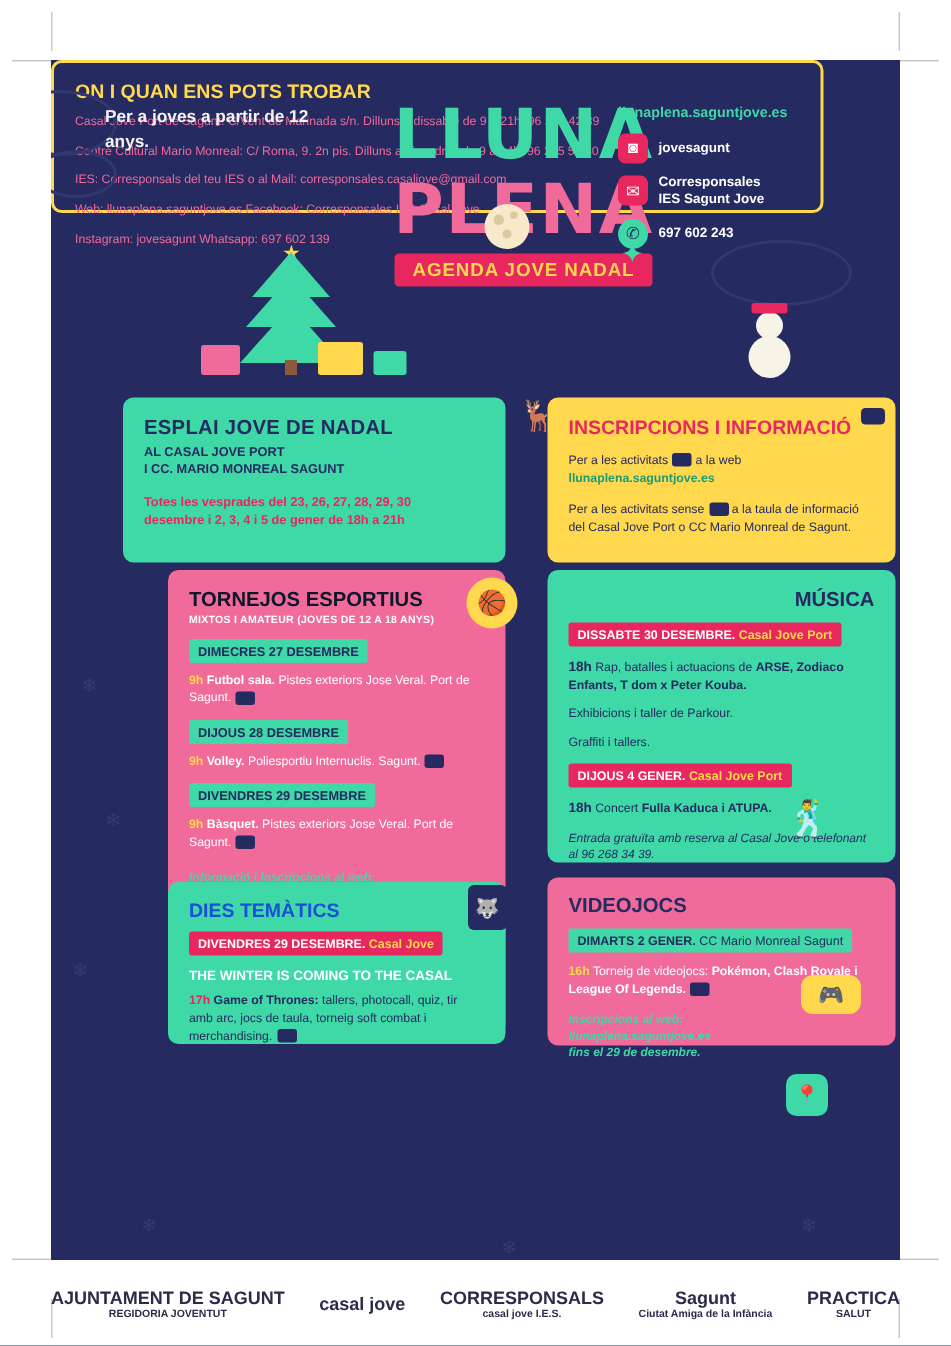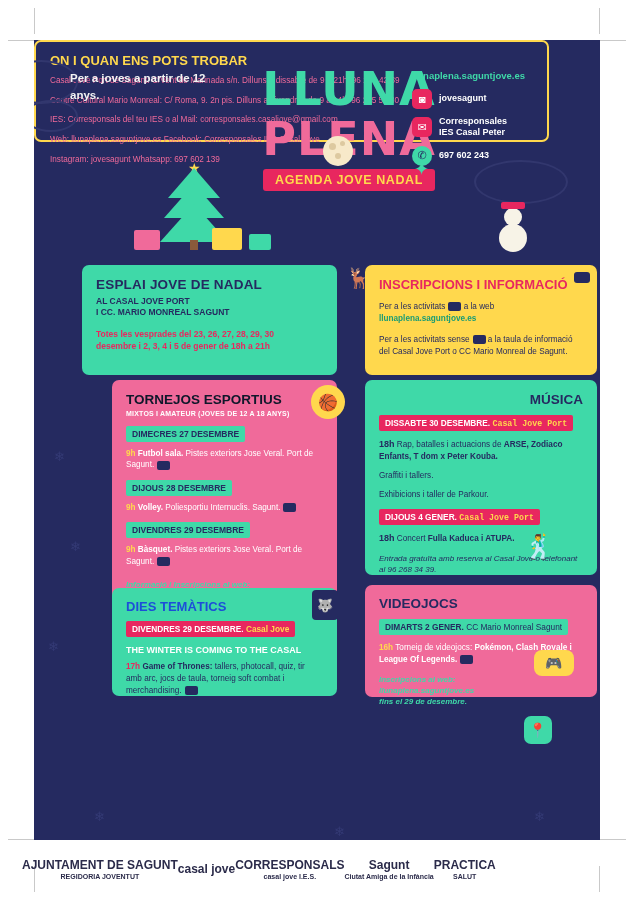--- a/index.html
+++ b/index.html
@@ -65,37 +65,37 @@
   .tornejos .note{margin-top:12px;font-size:8px;color:#3fd9a8;font-style:italic;line-height:1.4;font-weight:bold;}
   .dies{left:78px;top:548px;width:225px;height:108px;background:#3fd9a8;padding:11px 14px;box-sizing:border-box;}
   .dies h2{margin:0;font-size:13px;color:#1d4ed8;font-weight:bold;}
   .dies .daybar2{margin-top:7px;background:#e8275f;color:#ffffff;font-size:8.3px;font-weight:bold;padding:3px 6px;border-radius:2px;display:inline-block;}
   .dies .wt{margin-top:8px;font-size:9px;color:#ffffff;font-weight:bold;}
   .dies .ev2{margin-top:6px;font-size:8.2px;color:#252a60;line-height:1.45;}
   .dies .ev2 .hh{color:#e8275f;font-weight:bold;}
   .musica{left:331px;top:340px;width:232px;height:195px;background:#3fd9a8;padding:12px 14px;box-sizing:border-box;}
   .musica h2{margin:0;font-size:13.5px;color:#252a60;font-weight:bold;text-align:right;}
   .mbar{margin-top:8px;background:#e8275f;color:#ffffff;font-size:8.3px;font-weight:bold;padding:3px 6px;border-radius:2px;display:inline-block;}
-  .mbar .pl{color:#ffd84d;font-family:Liberation Mono, monospace;}
+  .mbar .pl{color:#ffd84d;}
   .mev{margin-top:7px;font-size:8.2px;color:#252a60;line-height:1.45;}
   .mev .hh{color:#252a60;font-weight:bold;font-size:9px;}
   .mev b{color:#252a60;}
   .musica .free{margin-top:8px;font-size:8px;color:#252a60;font-style:italic;line-height:1.4;}
   .videojocs{left:331px;top:545px;width:232px;height:112px;background:#f06a9a;padding:11px 14px;box-sizing:border-box;}
   .videojocs h2{margin:0;font-size:13.5px;color:#252a60;font-weight:bold;}
   .vbar{margin-top:8px;background:#3fd9a8;color:#252a60;font-size:8.3px;font-weight:bold;padding:3px 6px;border-radius:2px;display:inline-block;}
   .vbar .pl{color:#252a60;font-weight:normal;}
   .vev{margin-top:7px;font-size:8.2px;color:#ffffff;line-height:1.45;}
   .vev .hh{color:#ffd84d;font-weight:bold;}
   .videojocs .note{margin-top:8px;font-size:8px;color:#3fd9a8;font-style:italic;font-weight:bold;line-height:1.4;}
   .contact{left:48px;top:672px;width:515px;height:102px;background:#252a60;border:2px solid #ffd84d;border-radius:7px;padding:11px 14px;box-sizing:border-box;}
   .contact h2{margin:0;font-size:13px;color:#ffd84d;font-weight:bold;}
   .contact p{margin:7px 0 0;font-size:8.2px;color:#f06a9a;line-height:1.55;}
   
-  .footer{position:absolute;left:22px;top:852px;width:566px;height:36px;display:flex;align-items:center;justify-content:flex-start;}
+  .footer{position:absolute;left:34px;top:852px;width:566px;height:36px;display:flex;align-items:center;justify-content:space-between;}
   .flogo{font-size:7px;color:#2b2b4a;text-align:center;line-height:1.15;font-weight:bold;}
   .flogo .big{font-size:12px;color:#2b2b4a;display:block;font-weight:bold;}
   .badge-ico{position:absolute;width:26px;height:26px;border-radius:6px;display:flex;align-items:center;justify-content:center;font-size:13px;}
   .snowman{position:absolute;right:70px;top:168px;width:34px;height:54px;}
   .sn-b{position:absolute;background:#f7f3e7;border-radius:50%;}
   .pill-ico{display:inline-block;width:13px;height:9px;background:#252a60;border-radius:2px;vertical-align:middle;margin-left:3px;}
 </style>
 </head>
 <body>
 
@@ -140,21 +140,21 @@
 
   <div class="hdr-right">
     <div class="web">llunaplena.saguntjove.es</div>
     <div class="contact-row">
       <div class="cico">◙</div>
       <div class="ctext">jovesagunt</div>
     </div>
     <div class="contact-row">
       <div class="cico">✉</div>
       <div class="ctext" style="white-space:pre-line;">Corresponsales
-IES Casal Peter</div>
+IES Sagunt Jove</div>
     </div>
     <div class="contact-row">
       <div class="cico round">✆</div>
       <div class="ctext">697 602 243</div>
     </div>
   </div>
 
   <div class="tree">
     <div class="star">★</div>
     <div class="t"></div>
@@ -239,22 +239,22 @@
   <div class="card musica">
     <h2>MÚSICA</h2>
     <div class="mbar">
       <span>DISSABTE  30 DESEMBRE.</span>
       <span class="pl">Casal Jove Port</span>
     </div>
     <div class="mev">
       <span class="hh">18h</span>
       <span>Rap, batalles i actuacions de </span><b>ARSE, Zodiaco Enfants, T dom x Peter Kouba.</b>
     </div>
+    <div class="mev">Exhibicions i taller de Parkour.</div>
     <div class="mev">Graffiti i tallers.</div>
-    <div class="mev">Exhibicions i taller de Parkour.</div>
     <div class="mbar">
       <span>DIJOUS 4 GENER.</span>
       <span class="pl">Casal Jove Port</span>
     </div>
     <div class="mev">
       <span class="hh">18h</span>
       <span>Concert </span><b>Fulla Kaduca i ATUPA.</b>
     </div>
     <div class="free" style="white-space:pre-line;">Entrada gratuïta amb reserva al Casal Jove o telefonant al 96 268 34 39.</div>
   </div>

